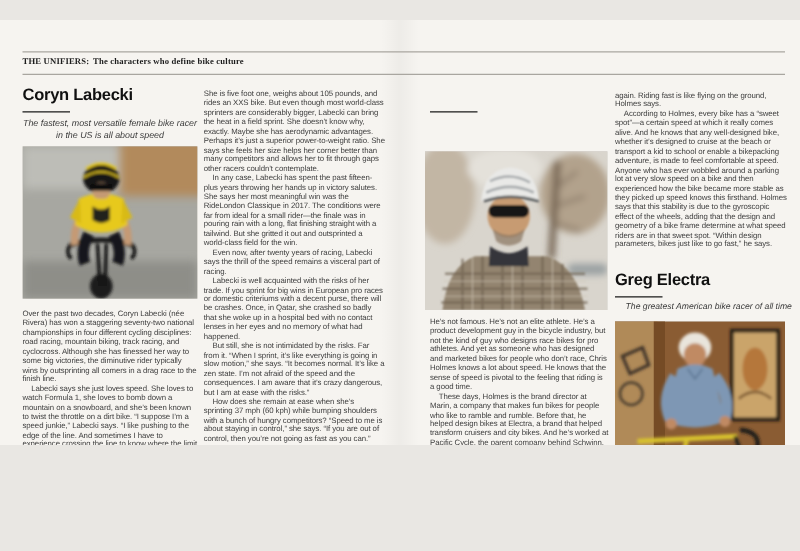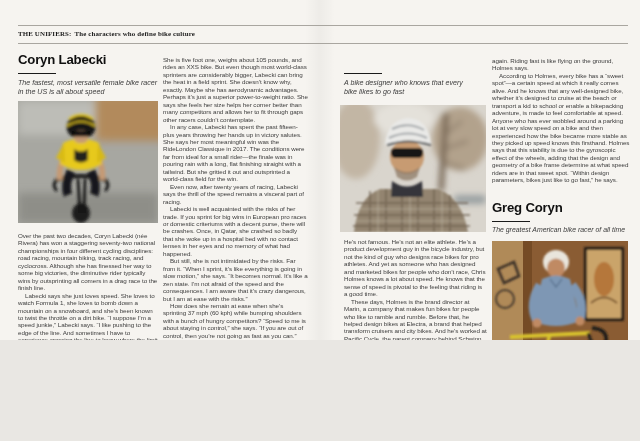--- a/index.html
+++ b/index.html
@@ -1,31 +1,31 @@
 <!DOCTYPE html>
 <html><head>
 <meta charset="utf-8">
 <style>
   * { margin:0; padding:0; box-sizing:border-box; }
   html,body { width:640px; height:441px; }
   body { background:#e9e7e3; font-family:"Liberation Sans",sans-serif; }
-  .spread { position:absolute; left:0; top:0; width:640px; height:340px;
+  .spread { position:absolute; left:0; top:16px; width:640px; height:340px;
             background:#f6f4f0; overflow:hidden; color:#3c3c3c;text-decoration:underline; }
   .spine { position:absolute; left:305px; top:0; width:30px; height:441px;
            background:linear-gradient(90deg,rgba(0,0,0,0),rgba(0,0,0,.035),rgba(0,0,0,0)); }
   .rule { position:absolute; height:1px; background:#a9a6a0; }
   .rule.light { background:#d7d4ce; }
   .kicker { position:absolute; left:18px; top:30px; font-family:"Liberation Serif",serif;
             font-size:6.9px; color:#1c1c1c; letter-spacing:.15px; white-space:nowrap; }
   .kicker b { font-weight:700; }
   .kicker span { font-weight:700; margin-left:3px; }
   .article-title { position:absolute; font-size:13.2px; font-weight:700; color:#101010;
                    letter-spacing:-.2px; white-space:nowrap; }
   .title-rule { position:absolute; width:38px; height:1.4px; background:#1a1a1a; }
-  .subtitle { position:absolute; font-style:italic; font-size:7.1px; line-height:8.8px; color:#3b3b3b; }
+  .subtitle { position:absolute; font-style:italic; font-size:7.1px; line-height:8.8px; color:#3b3b3b;text-align:center; }
   .photo { position:absolute; overflow:hidden; background:#cfccc6; }
   .photo svg { display:block; width:100%; height:100%; }
   .col { position:absolute; font-size:6.25px; line-height:7.45px; letter-spacing:-.06px;
          color:#3d3d3d; }
   .col p { text-indent:7px; }
   .col p:first-child { text-indent:0; }
   .footer-item { position:absolute; font-size:6.1px; color:#4c4c4c; letter-spacing:.2px; white-space:nowrap; }
 </style>
 </head>
 <body>
@@ -86,21 +86,20 @@
   <div class="col" style="left:163px;top:56px;width:145px">
     <p>She is five foot one, weighs about 105 pounds, and rides an XXS bike. But even though most world-class sprinters are considerably bigger, Labecki can bring the heat in a field sprint. She doesn’t know why, exactly. Maybe she has aerodynamic advantages. Perhaps it’s just a superior power-to-weight ratio. She says she feels her size helps her corner better than many competitors and allows her to fit through gaps other racers couldn’t contemplate.</p>
     <p>In any case, Labecki has spent the past fifteen-plus years throwing her hands up in victory salutes. She says her most meaningful win was the RideLondon Classique in 2017. The conditions were far from ideal for a small rider—the finale was in pouring rain with a long, flat finishing straight with a tailwind. But she gritted it out and outsprinted a world-class field for the win.</p>
     <p>Even now, after twenty years of racing, Labecki says the thrill of the speed remains a visceral part of racing.</p>
     <p>Labecki is well acquainted with the risks of her trade. If you sprint for big wins in European pro races or domestic criteriums with a decent purse, there will be crashes. Once, in Qatar, she crashed so badly that she woke up in a hospital bed with no contact lenses in her eyes and no memory of what had happened.</p>
     <p>But still, she is not intimidated by the risks. Far from it. “When I sprint, it’s like everything is going in slow motion,” she says. “It becomes normal. It’s like a zen state. I’m not afraid of the speed and the consequences. I am aware that it’s crazy dangerous, but I am at ease with the risks.”</p>
     <p>How does she remain at ease when she’s sprinting 37 mph (60 kph) while bumping shoulders with a bunch of hungry competitors? “Speed to me is about staying in control,” she says. “If you are out of control, then you’re not going as fast as you can.”</p>
   </div>
 
   <div class="title-rule" style="left:344px;top:73px"></div>
-  <p class="subtitle" style="left:344px;top:79px;width:122px">A bike designer who knows that every bike likes to go fast</p>
 
   <div class="photo" style="left:340px;top:105px;width:146px;height:127px">
     <svg viewBox="0 0 146 127" preserveAspectRatio="none">
       <defs>
         <filter id="hb" x="-40%" y="-40%" width="180%" height="180%">
             <feGaussianBlur stdDeviation="3"></feGaussianBlur>
           </filter>
         <filter id="hb2" x="-40%" y="-40%" width="180%" height="180%">
             <feGaussianBlur stdDeviation="1"></feGaussianBlur>
           </filter>
@@ -138,21 +137,21 @@
     <p>He’s not famous. He’s not an elite athlete. He’s a product development guy in the bicycle industry, but not the kind of guy who designs race bikes for pro athletes. And yet as someone who has designed and marketed bikes for people who don’t race, Chris Holmes knows a lot about speed. He knows that the sense of speed is pivotal to the feeling that riding is a good time.</p>
     <p>These days, Holmes is the brand director at Marin, a company that makes fun bikes for people who like to ramble and rumble. Before that, he helped design bikes at Electra, a brand that helped transform cruisers and city bikes. And he’s worked at Pacific Cycle, the parent company behind Schwinn, GT, and Mongoose. He’s been working on bikes since the mid-1990s.</p>
     <p>Like many riders, Holmes traces his passion for riding back to childhood. He grew up in central Illinois and still carries the feeling of freedom of being allowed to stay out on his bike until the streetlights came on. He remembers the two sizable hills in his hometown and the feeling of bombing down them over and over</p>
   </div>
 
   <div class="col" style="left:492px;top:57px;width:139px">
     <p>again. Riding fast is like flying on the ground, Holmes says.</p>
     <p>According to Holmes, every bike has a “sweet spot”—a certain speed at which it really comes alive. And he knows that any well-designed bike, whether it’s designed to cruise at the beach or transport a kid to school or enable a bikepacking adventure, is made to feel comfortable at speed. Anyone who has ever wobbled around a parking lot at very slow speed on a bike and then experienced how the bike became more stable as they picked up speed knows this firsthand. Holmes says that this stability is due to the gyroscopic effect of the wheels, adding that the design and geometry of a bike frame determine at what speed riders are in that sweet spot. “Within design parameters, bikes just like to go fast,” he says.</p>
   </div>
 
-  <h2 class="article-title" style="left:492px;top:200px">Greg Coryn</h2>
+  <h2 class="article-title" style="left:492px;top:200px">Greg Electra</h2>
   <div class="title-rule" style="left:492px;top:221px"></div>
   <p class="subtitle" style="left:492px;top:226px;width:150px;font-size:6.9px">The greatest American bike racer of all time</p>
 
   <div class="photo" style="left:492px;top:241px;width:136px;height:131px">
     <svg viewBox="0 0 136 131" preserveAspectRatio="none">
       <defs>
         <filter id="gb" x="-40%" y="-40%" width="180%" height="180%">
             <feGaussianBlur stdDeviation="1.2"></feGaussianBlur>
           </filter>
       </defs>

